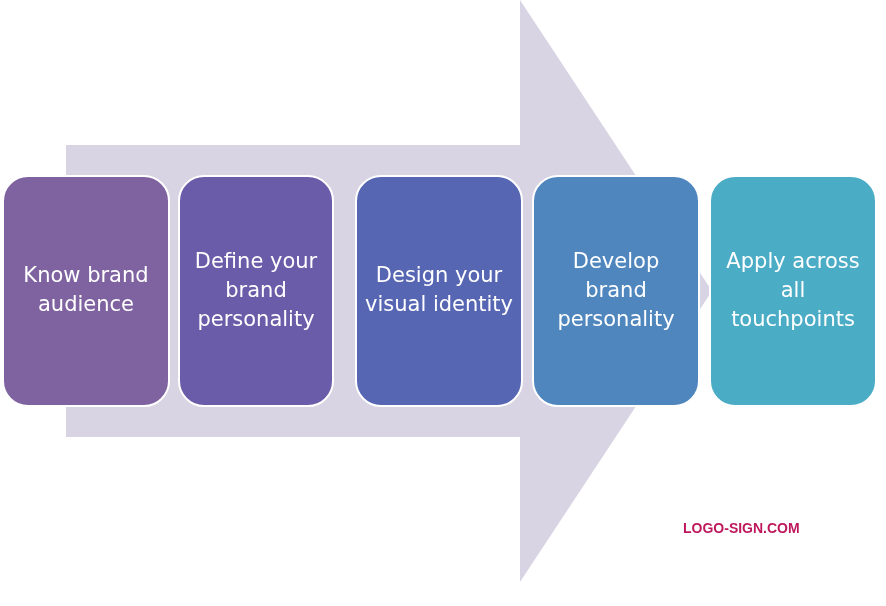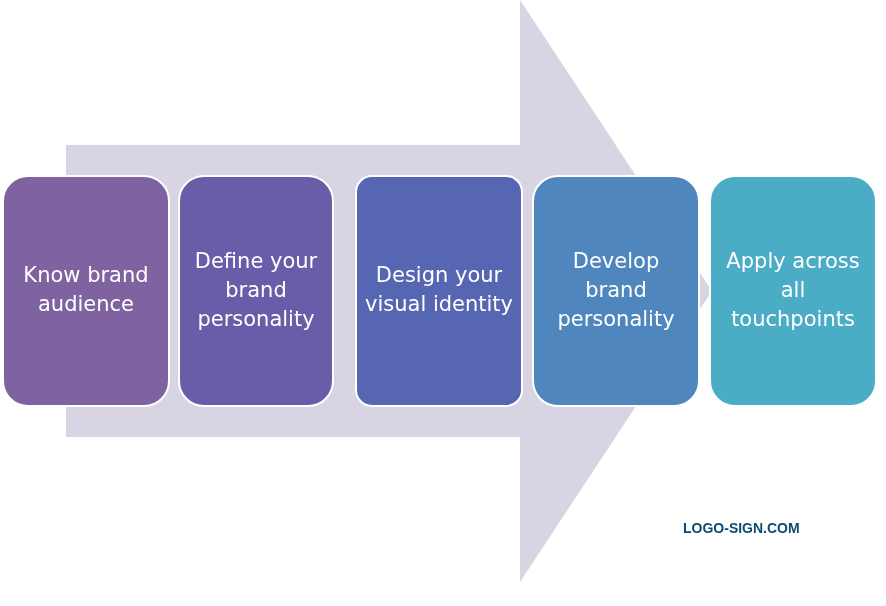--- a/index.html
+++ b/index.html
@@ -2,24 +2,24 @@
 <html><head>
 <meta charset="utf-8">
 <style>
   html,body{margin:0;padding:0;background:#ffffff;}
   body{width:886px;height:606px;position:relative;overflow:hidden;font-family:"DejaVu Sans","Liberation Sans",sans-serif;}
   #arrow{position:absolute;left:0;top:0;}
   .box{position:absolute;top:175px;width:164px;height:232px;border:2px solid #ffffff;border-radius:26px;box-sizing:border-box;display:flex;align-items:center;justify-content:center;text-align:center;color:#ffffff;font-size:21px;line-height:29px;padding:0 8px;}
   .box span{display:block;margin-top:-2px;}
   #b0{left:2px;width:168px;}
   #b1{left:178px;width:156px;}
-  #b2{left:355px;width:168px;border-radius:17px;}
+  #b2{left:355px;width:168px;}
   #b3{left:532px;width:168px;}
   #b4{left:709px;width:168px;}
-  #watermark{position:absolute;left:683px;top:520px;font-family:"Liberation Sans",sans-serif;font-weight:bold;font-size:14px;color:#0c4a6e;}
+  #watermark{position:absolute;left:683px;top:520px;font-family:"Liberation Sans",sans-serif;font-weight:bold;font-size:14px;color:#be185d;}
 </style>
 </head>
 <body>
 
 <svg id="arrow" width="886" height="606">
   <polygon points="66,145 520,145 520,0 712,291 520,582 520,437 66,437" fill="#d8d4e3"></polygon>
 </svg>
 
 <div class="box" id="b0" style="background: rgb(127, 99, 160);">
     <span>Know brand audience</span>

